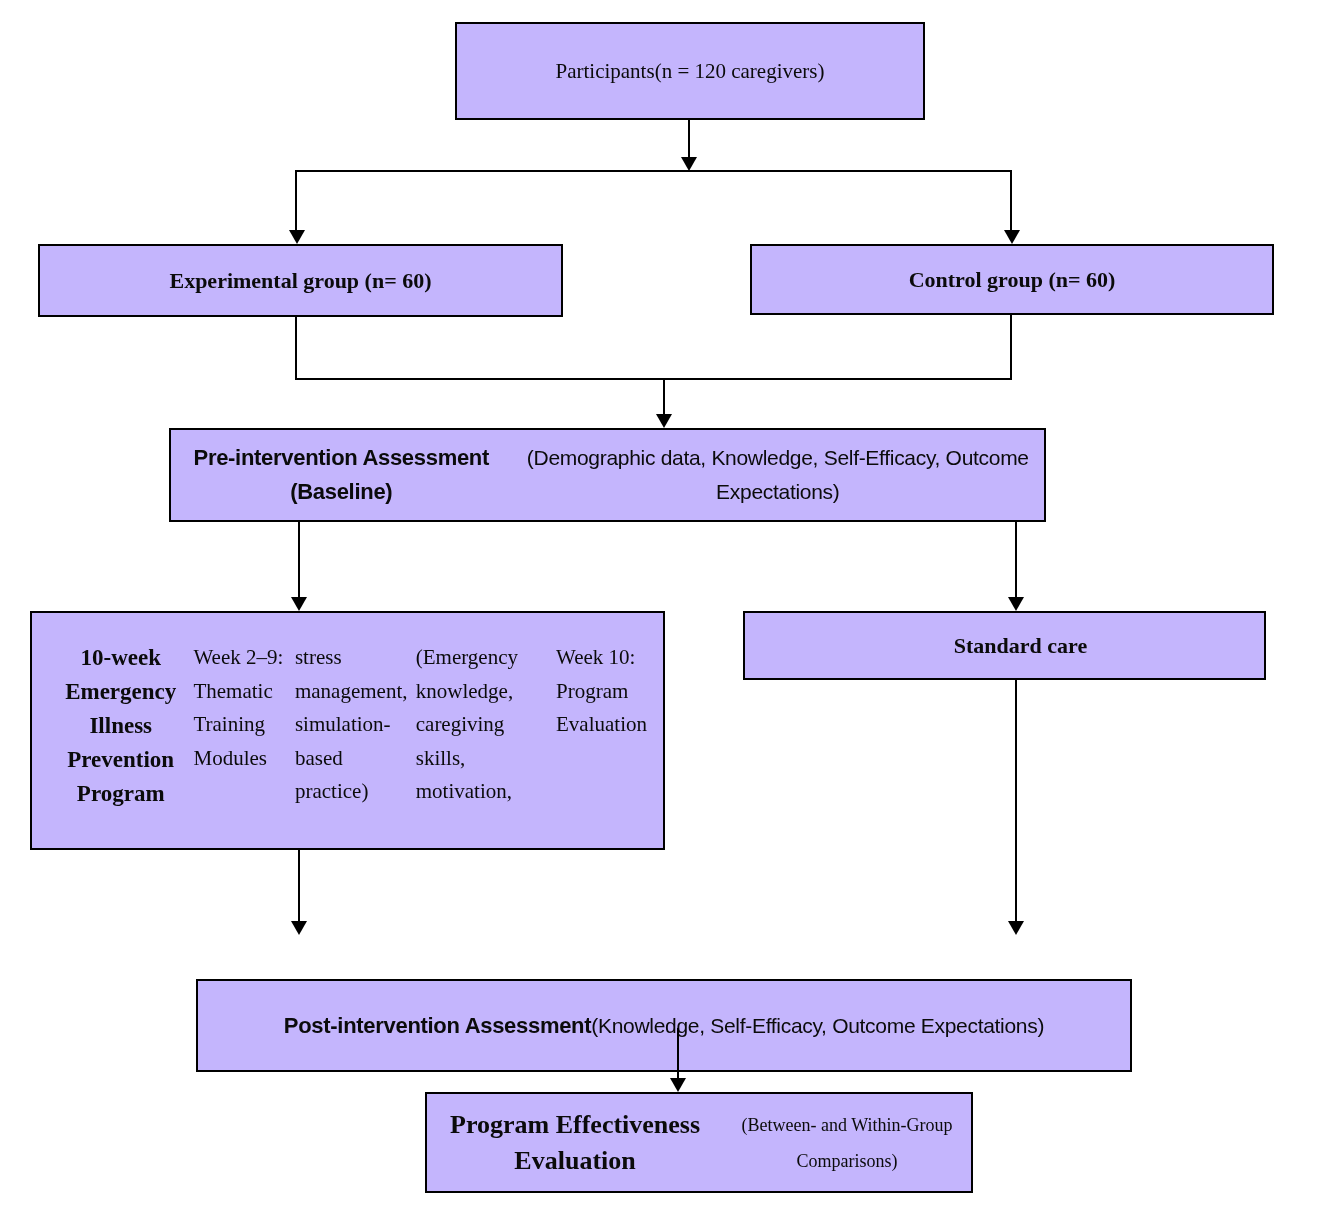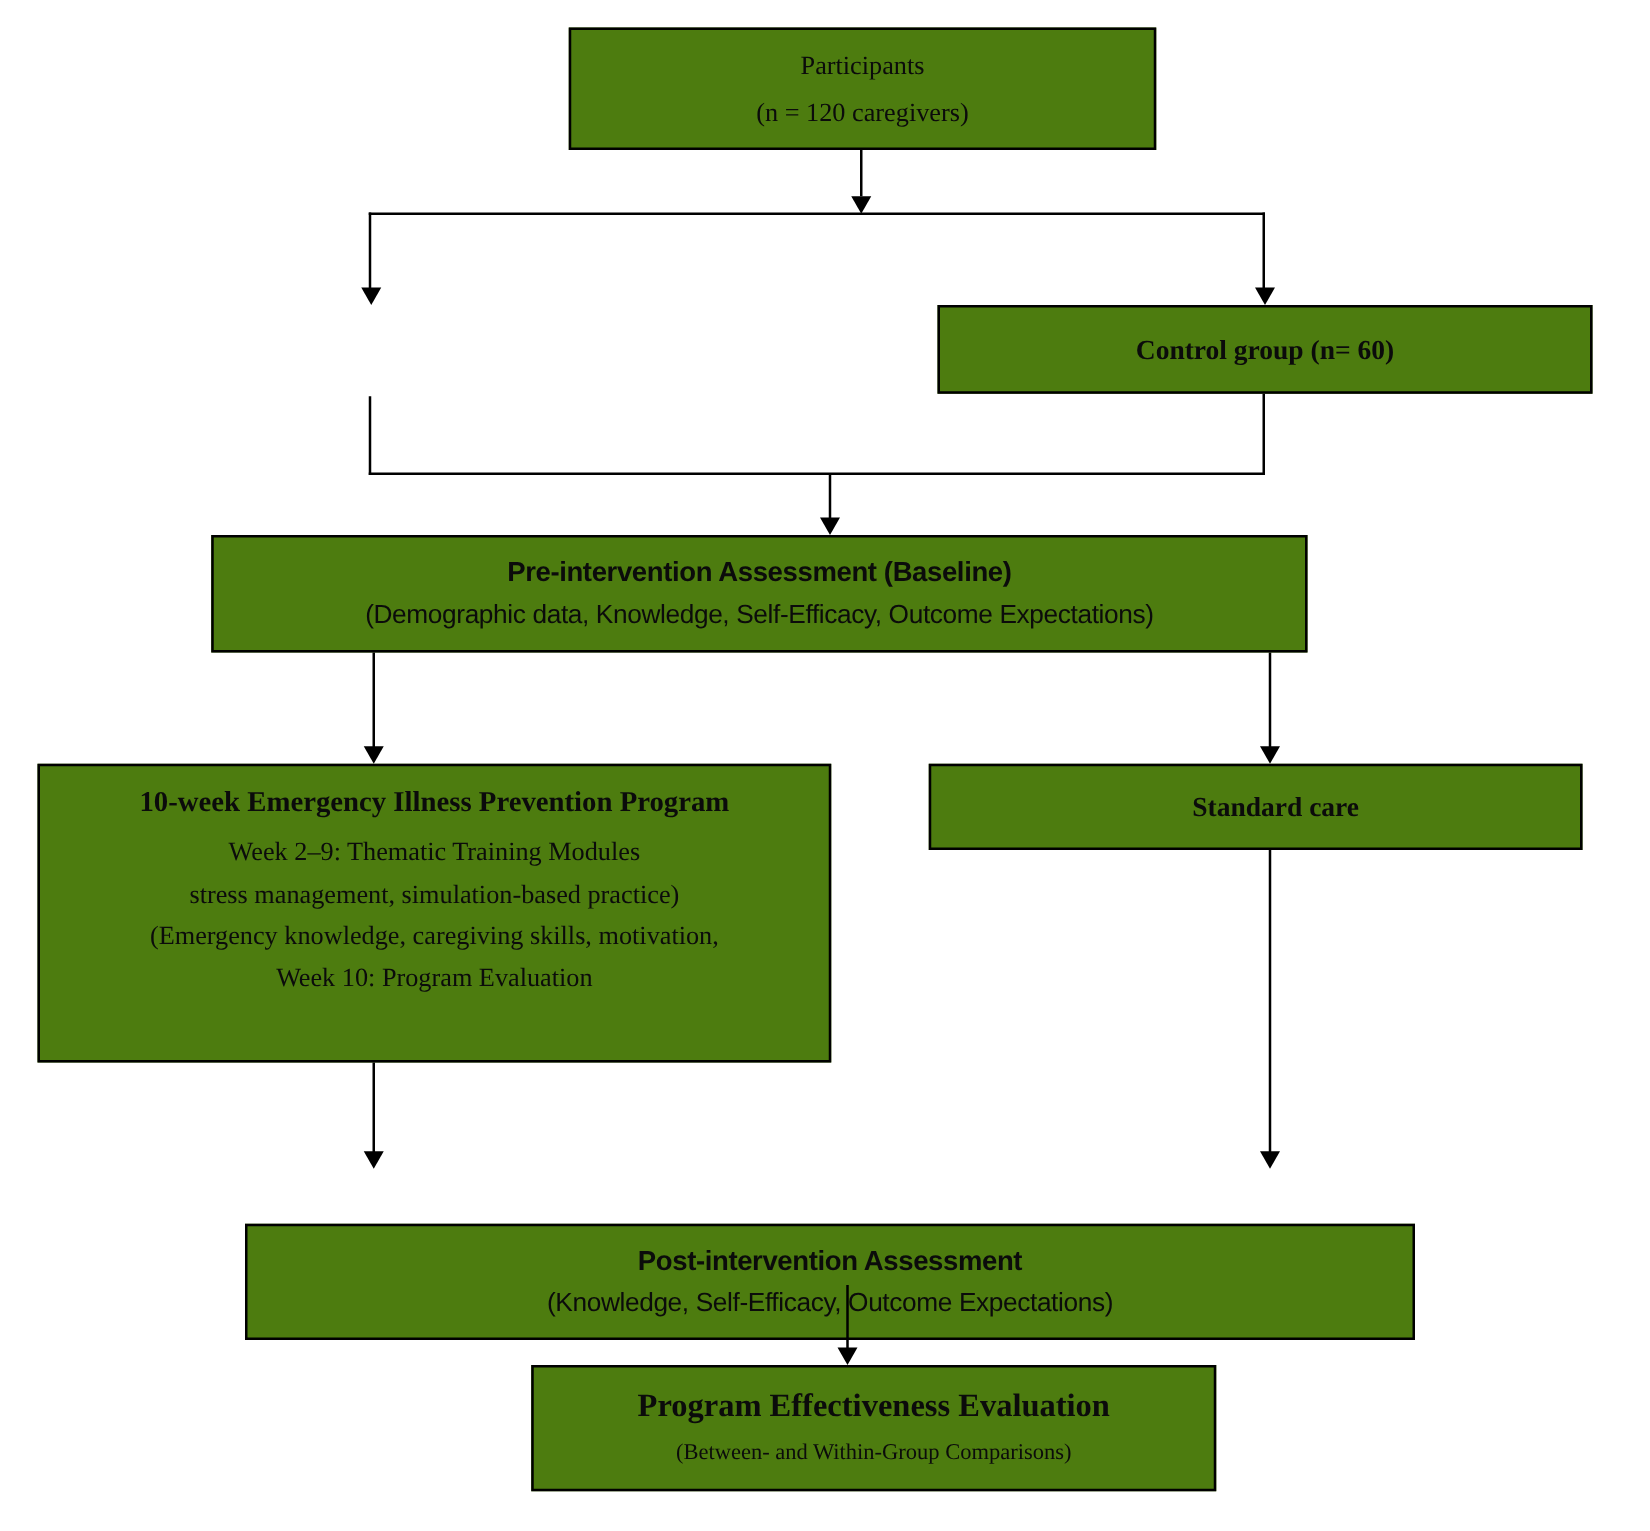--- a/index.html
+++ b/index.html
@@ -14,43 +14,43 @@
     position: relative;
     width: 1320px;
     height: 1225px;
     background: #ffffff;
     color: #0b0b0b;
   }
   .box {
     position: absolute;
     box-sizing: border-box;
     border: 2px solid #000000;
-    background: #4d7c0f;
+    background: #c4b5fd;
     display: flex;
-    flex-direction: column;
+    flex-direction: row;
     justify-content: center;
     align-items: center;
     text-align: center;
   }
   .serif { font-family: "Liberation Serif", "DejaVu Serif", serif; }
   .sans  { font-family: "Liberation Sans", "DejaVu Sans", sans-serif; }
 
   .t-reg   { font-size: 21px; line-height: 38px; font-weight: 400; }
   .t-bold  { font-size: 22px; line-height: 30px; font-weight: 700; }
   .t-title-sans { font-size: 22px; line-height: 34px; font-weight: 700; letter-spacing: -0.3px; }
   .t-sub-sans   { font-size: 21px; line-height: 34px; font-weight: 400; letter-spacing: -0.3px; }
   .t-title-serif{ font-size: 26px; line-height: 36px; font-weight: 700; }
   .t-sub-serif  { font-size: 18px; line-height: 36px; font-weight: 400; }
 
   
   .program-box {
     justify-content: flex-start;
-    align-items: center;
+    align-items: flex-start;
     text-align: left;
-    padding: 12px 16px 0 16px;
+    padding: 28px 16px 0 16px;
   }
   .program-title {
     text-align: center;
     font-size: 23px;
     font-weight: 700;
     line-height: 34px;
     margin-bottom: 6px;
   }
   .program-line {
     font-size: 21px;
@@ -72,20 +72,23 @@
 </head>
 <body>
 
 <div class="canvas">
 
   <div class="box serif" style="left:455px; top:22px; width:470px; height:98px;">
     <div class="t-reg">Participants</div>
     <div class="t-reg">(n = 120 caregivers)</div>
   </div>
 
+  <div class="box serif" style="left:38px; top:244px; width:525px; height:73px;">
+    <div class="t-bold">Experimental group (n= 60)</div>
+  </div>
 
   <div class="box serif" style="left:750px; top:244px; width:524px; height:71px;text-align:right;">
     <div class="t-bold">Control group (n= 60)</div>
   </div>
 
   <div class="box sans" style="left:169px; top:428px; width:877px; height:94px;align-items:center;">
     <div class="t-title-sans">Pre-intervention Assessment (Baseline)</div>
     <div class="t-sub-sans">(Demographic data, Knowledge, Self-Efficacy, Outcome Expectations)</div>
   </div>
 

